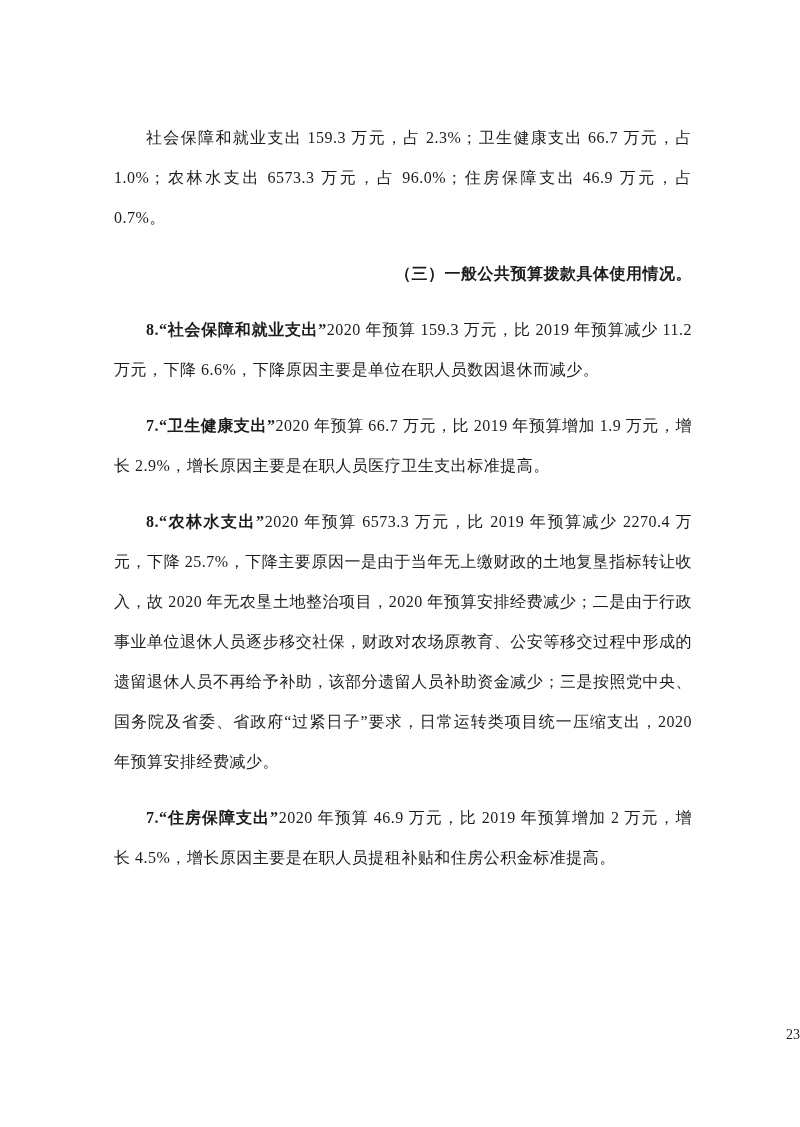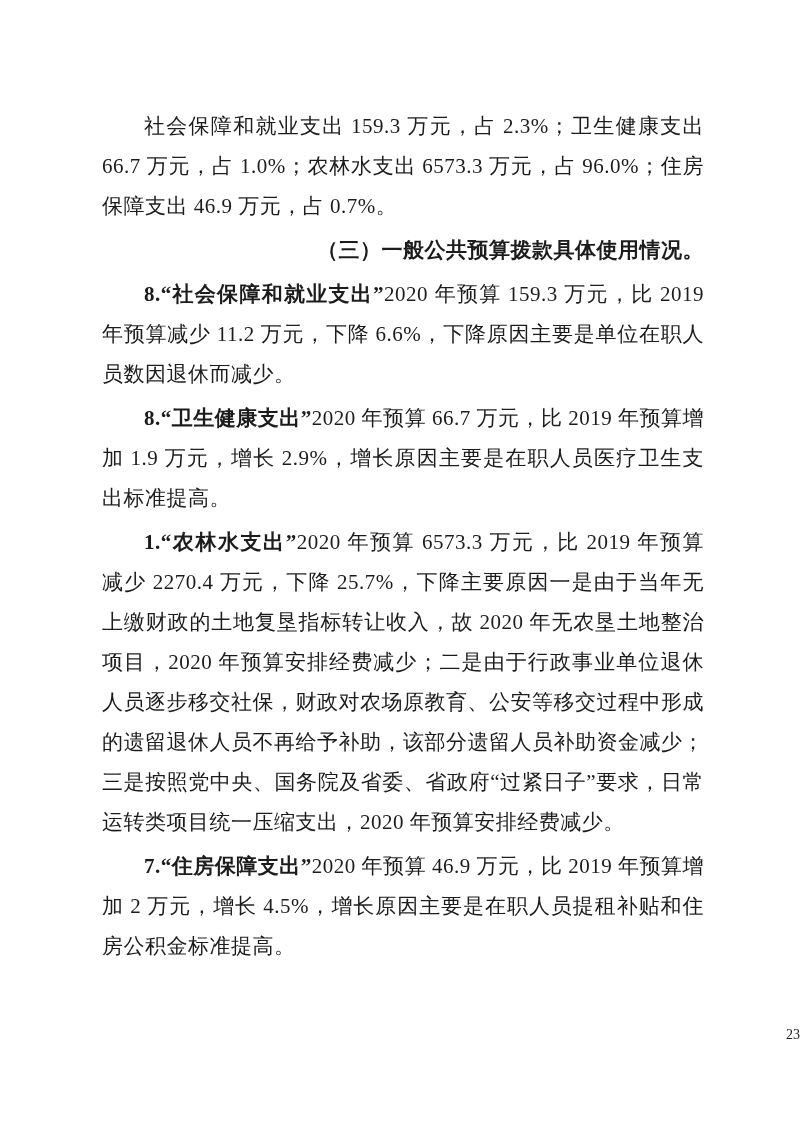--- a/index.html
+++ b/index.html
@@ -20,22 +20,22 @@
     inset: 0;
     background: #ffffff;
   }
   .content {
     position: absolute;
     left: 98px;
     top: 102px;
     width: 610px;
   }
   .para {
-    margin: 4px;
-    font-size: 21px;
+    margin: 16px;
+    font-size: 16px;
     line-height: 40px;
     text-indent: 2em;
     text-align: justify;
     letter-spacing: 0.5px;
   }
   .para .lead {
     font-weight: bold;
   }
   .para.heading {
     font-weight: bold;
@@ -58,23 +58,23 @@
 <div class="page">
 
   <div class="content">
 
     <p class="para"><span class="rest">社会保障和就业支出 159.3 万元，占 2.3%；卫生健康支出 66.7 万元，占 1.0%；农林水支出 6573.3 万元，占 96.0%；住房保障支出 46.9 万元，占 0.7%。</span></p>
 
     <p class="para heading"><span>（三）一般公共预算拨款具体使用情况。</span></p>
 
     <p class="para"><span class="lead">8.“社会保障和就业支出”</span><span class="rest">2020 年预算 159.3 万元，比 2019 年预算减少 11.2 万元，下降 6.6%，下降原因主要是单位在职人员数因退休而减少。</span></p>
 
-    <p class="para"><span class="lead">8.“卫生健康支出”</span><span class="rest">2020 年预算 66.7 万元，比 2019 年预算增加 1.9 万元，增长 2.9%，增长原因主要是在职人员医疗卫生支出标准提高。</span></p>
+    <p class="para"><span class="lead">7.“卫生健康支出”</span><span class="rest">2020 年预算 66.7 万元，比 2019 年预算增加 1.9 万元，增长 2.9%，增长原因主要是在职人员医疗卫生支出标准提高。</span></p>
 
-    <p class="para"><span class="lead">1.“农林水支出”</span><span class="rest">2020 年预算 6573.3 万元，比 2019 年预算减少 2270.4 万元，下降 25.7%，下降主要原因一是由于当年无上缴财政的土地复垦指标转让收入，故 2020 年无农垦土地整治项目，2020 年预算安排经费减少；二是由于行政事业单位退休人员逐步移交社保，财政对农场原教育、公安等移交过程中形成的遗留退休人员不再给予补助，该部分遗留人员补助资金减少；三是按照党中央、国务院及省委、省政府“过紧日子”要求，日常运转类项目统一压缩支出，2020 年预算安排经费减少。</span></p>
+    <p class="para"><span class="lead">8.“农林水支出”</span><span class="rest">2020 年预算 6573.3 万元，比 2019 年预算减少 2270.4 万元，下降 25.7%，下降主要原因一是由于当年无上缴财政的土地复垦指标转让收入，故 2020 年无农垦土地整治项目，2020 年预算安排经费减少；二是由于行政事业单位退休人员逐步移交社保，财政对农场原教育、公安等移交过程中形成的遗留退休人员不再给予补助，该部分遗留人员补助资金减少；三是按照党中央、国务院及省委、省政府“过紧日子”要求，日常运转类项目统一压缩支出，2020 年预算安排经费减少。</span></p>
 
     <p class="para"><span class="lead">7.“住房保障支出”</span><span class="rest">2020 年预算 46.9 万元，比 2019 年预算增加 2 万元，增长 4.5%，增长原因主要是在职人员提租补贴和住房公积金标准提高。</span></p>
 
   </div>
 
   <div class="page-number">23</div>
 
 </div>
 
 </body></html>

